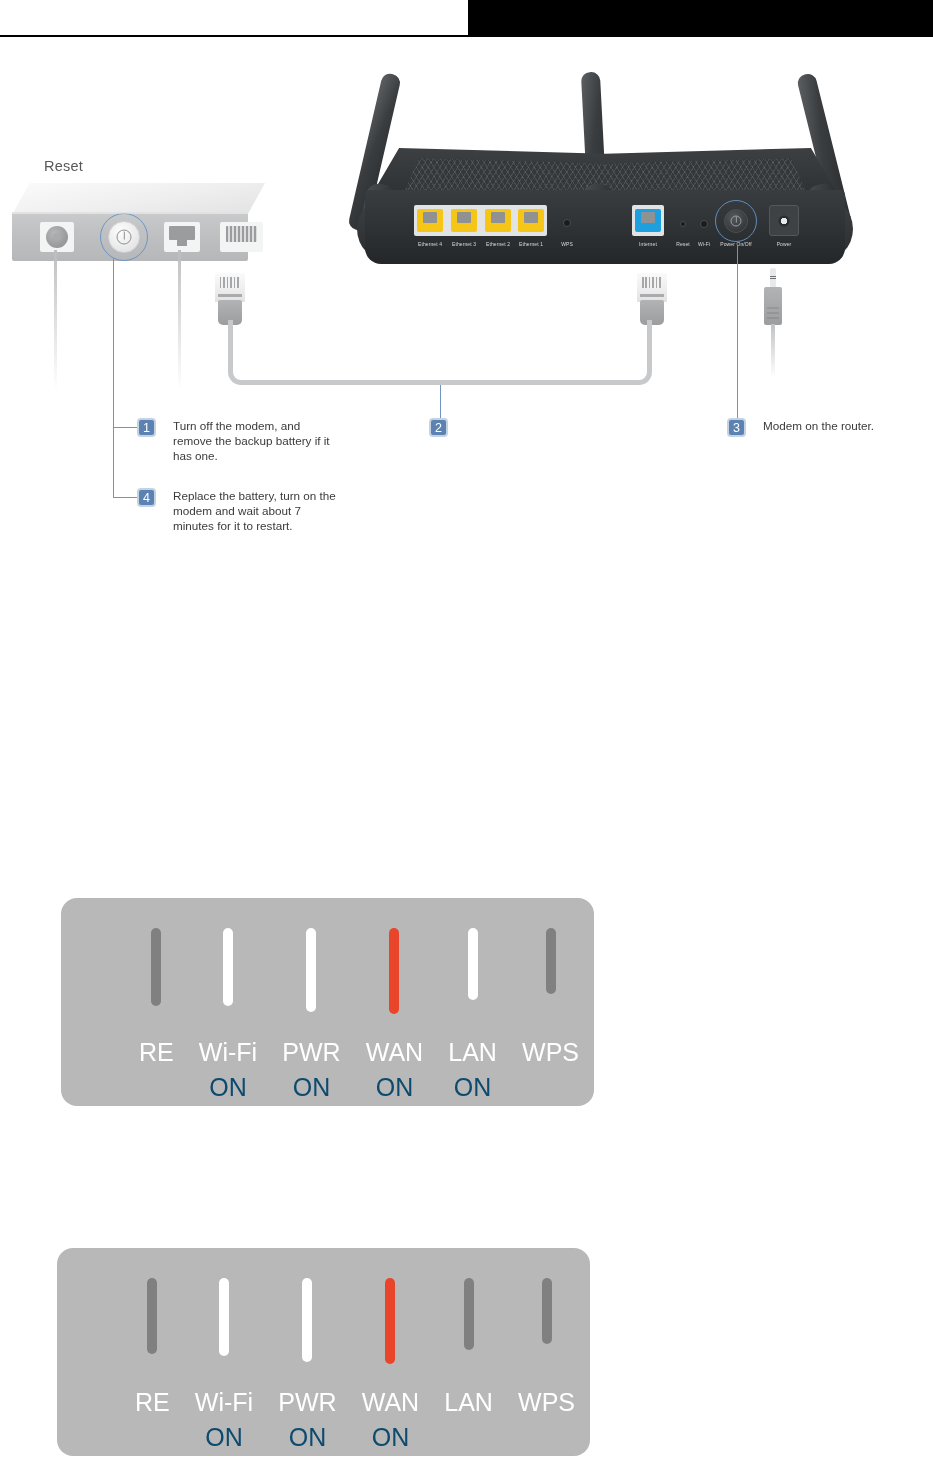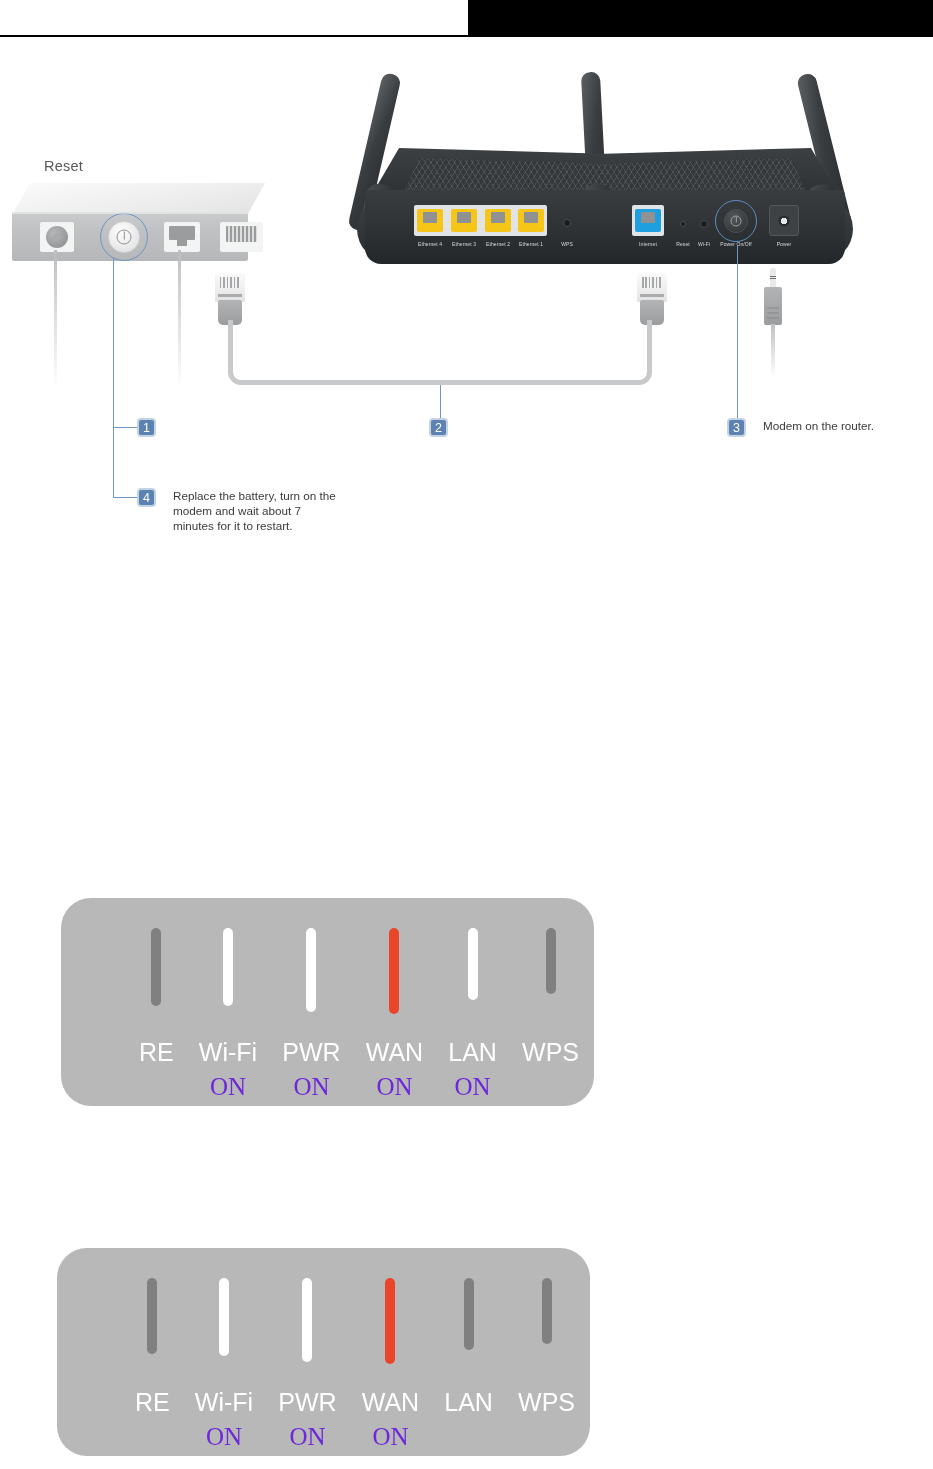--- a/index.html
+++ b/index.html
@@ -301,40 +301,40 @@
     font-size: 11.7px;
     line-height: 15.2px;
     color: #3b3b3b;
     white-space: pre-line;
   }
 
   
   .led-panel {
     position: absolute;
     background: #b8b8b8;
-    border-radius: 30px;
+    border-radius: 16px;
   }
   .led-row { position: absolute; display: flex; }
   .led-cell {
     display: flex; flex-direction: column; align-items: center;
   }
   .led-bar {
     width: 10px; border-radius: 6px;
   }
   .led-bar.on-white { background: #ffffff; }
   .led-bar.on-red   { background: #e8452a; }
   .led-bar.off      { background: #808080; }
   .led-name {
     color: #ffffff;
     font-family: "Liberation Sans", sans-serif;
     white-space: nowrap;
   }
   .led-state {
-    color: #6d28d9;
-    font-family: Liberation Serif, serif;
+    color: #0c4a6e;
+    font-family: Liberation Sans, sans-serif;
     white-space: nowrap;
     text-align: right;
   }
 </style>
 </head>
 <body>
 
 <div id="page">
 
   <div class="hdr-black"></div>
@@ -440,20 +440,23 @@
   <div class="lead v" style="left:113px; top:258px; height:240px;"></div>
   <div class="lead h" style="left:113px; top:427px; width:24px;"></div>
   <div class="lead h" style="left:113px; top:497px; width:24px;"></div>
 
   <div class="lead v" style="left:440px; top:385px; height:42px;"></div>
 
   <div class="lead v" style="left:737px; top:245px; height:182px;"></div>
 
   <div class="callout" style="left:137px; top:418px; width:230px;">
     <div class="num-badge">1</div>
+    <div class="call-text">Turn off the modem, and
+remove the backup battery if it
+has one.</div>
   </div>
 
   <div class="callout" style="left:137px; top:488px; width:245px;">
     <div class="num-badge">4</div>
     <div class="call-text">Replace the battery, turn on the
 modem and wait about 7
 minutes for it to restart.</div>
   </div>
 
   <div class="callout" style="left:429px; top:418px; width:215px;">

